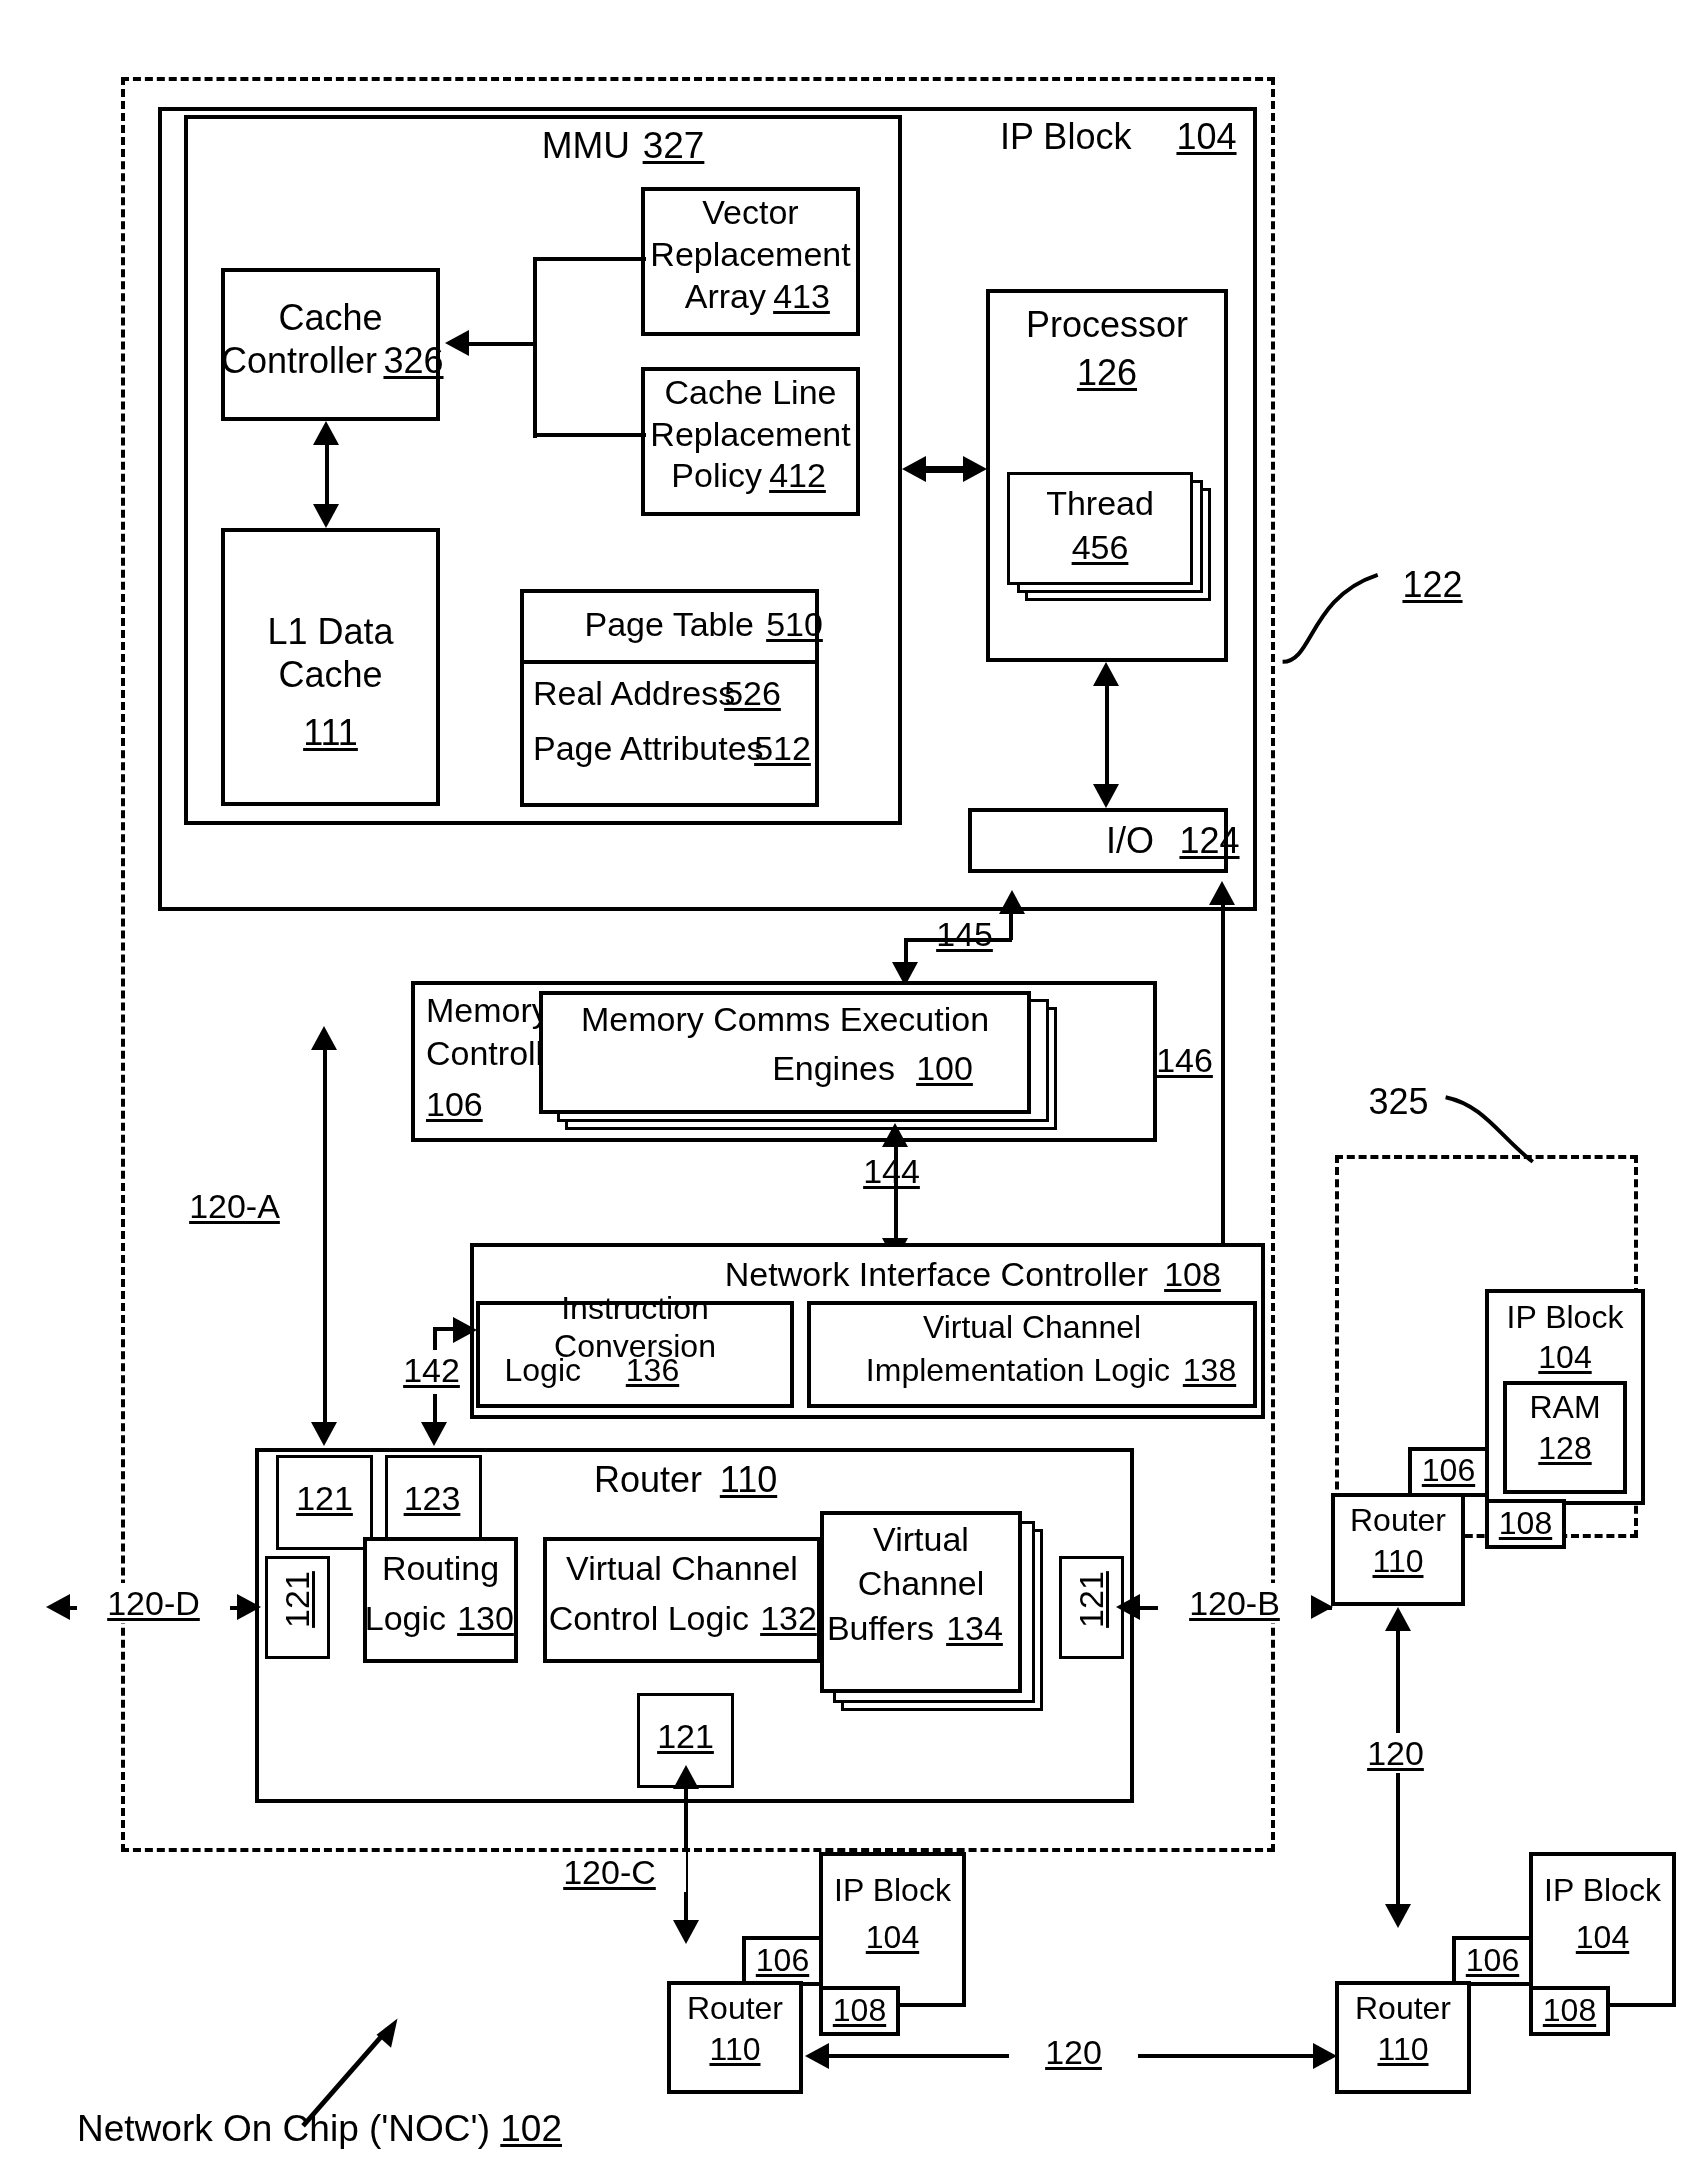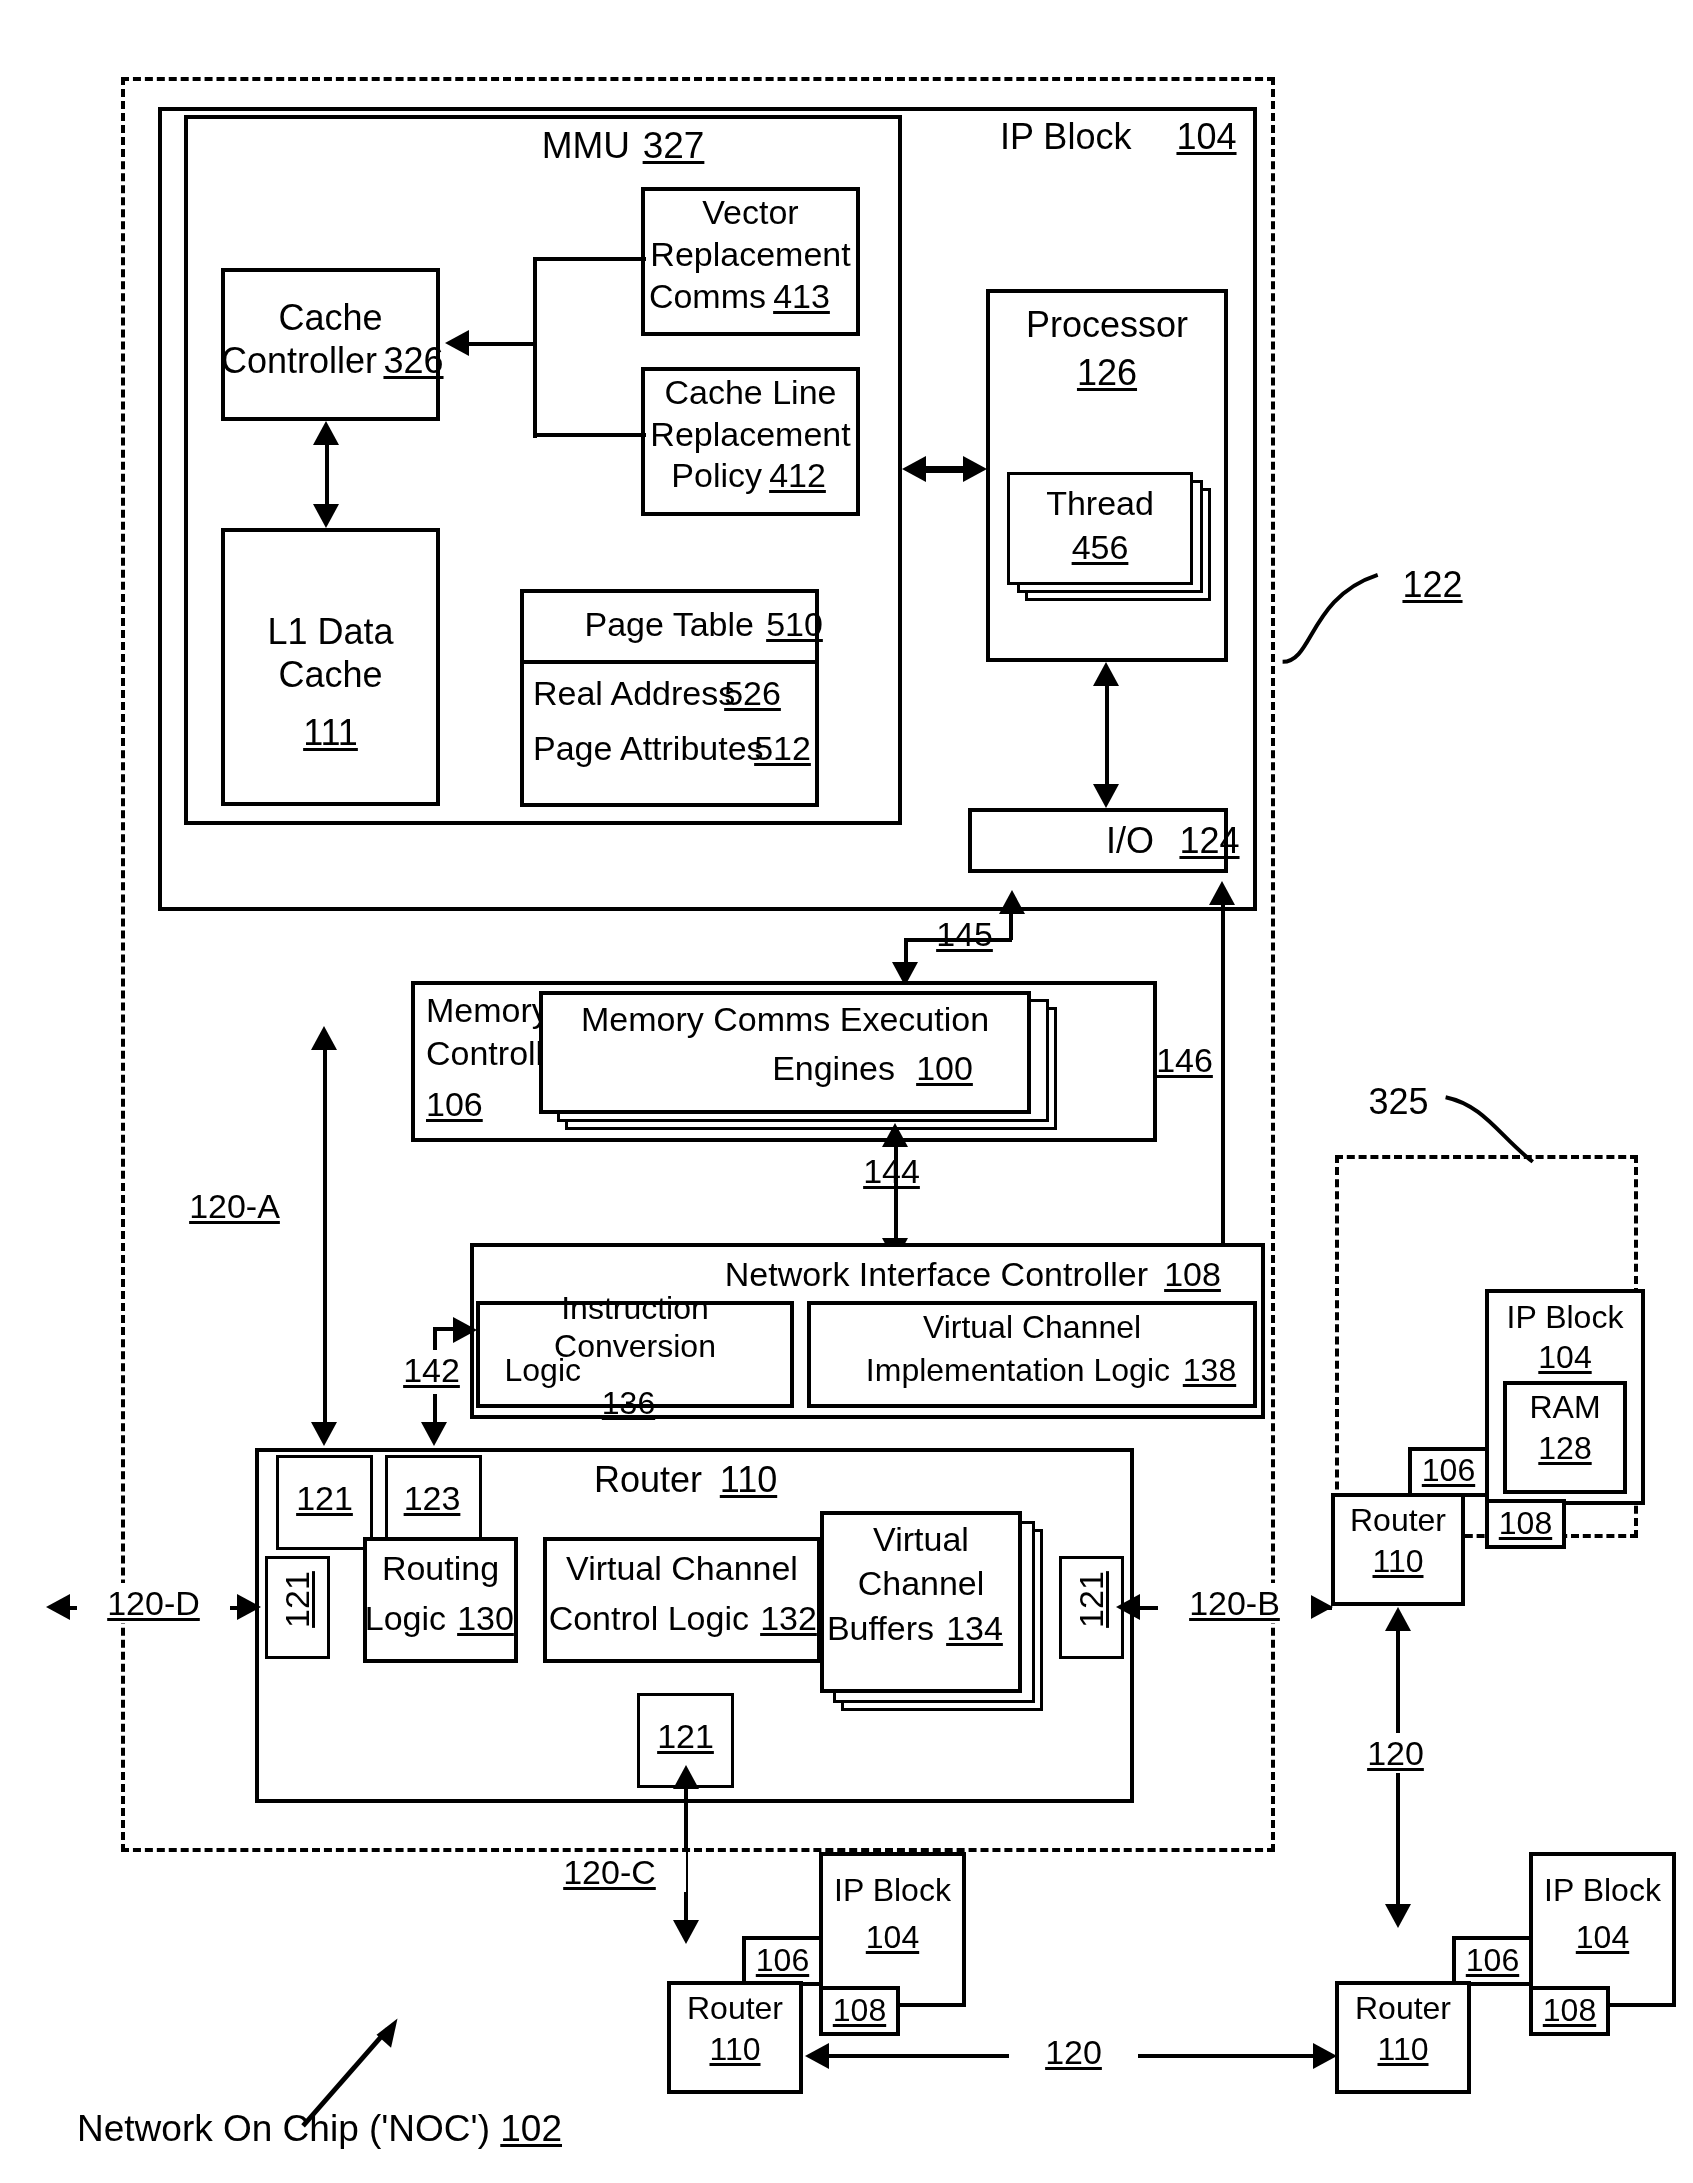--- a/index.html
+++ b/index.html
@@ -84,21 +84,21 @@
   <div class="ah ah-dn" style="left:313px;top:504px;"></div>
 
   <div class="bx bx5" style="left:641px;top:187px;width:219px;height:149px;"></div>
   <div class="lbl f42" style="left:641px;top:194px;width:219px;height:37px;">
     <span>Vector</span>
   </div>
   <div class="lbl f42" style="left:641px;top:236px;width:219px;height:37px;">
     <span>Replacement</span>
   </div>
   <div class="lbl f42" style="left:637px;top:278px;width:129px;height:37px;justify-content:flex-end;">
-    <span>Comms</span>
+    <span>Array</span>
   </div>
   <div class="lbl f42 u" style="left:769px;top:278px;width:65px;height:37px;">
     <span>413</span>
   </div>
 
   <div class="bx bx5" style="left:641px;top:367px;width:219px;height:149px;"></div>
   <div class="lbl f42" style="left:641px;top:374px;width:219px;height:37px;">
     <span>Cache Line</span>
   </div>
   <div class="lbl f42" style="left:641px;top:416px;width:219px;height:37px;">
@@ -227,21 +227,21 @@
     <span>108</span>
   </div>
 
   <div class="bx bx5" style="left:476px;top:1301px;width:318px;height:107px;"></div>
   <div class="lbl f40" style="left:476px;top:1309px;width:318px;height:37px;">
     <span>Instruction Conversion</span>
   </div>
   <div class="lbl f40" style="left:472px;top:1352px;width:109px;height:37px;justify-content:flex-end;">
     <span>Logic</span>
   </div>
-  <div class="lbl f40 u" style="left:592px;top:1352px;width:73px;height:37px;margin-top:33px;">
+  <div class="lbl f40 u" style="left:616px;top:1352px;width:73px;height:37px;">
     <span>136</span>
   </div>
 
   <div class="bx bx5" style="left:807px;top:1301px;width:450px;height:107px;"></div>
   <div class="lbl f40" style="left:807px;top:1309px;width:450px;height:37px;">
     <span>Virtual Channel</span>
   </div>
   <div class="lbl f40" style="left:799px;top:1352px;width:371px;height:37px;justify-content:flex-end;">
     <span>Implementation Logic</span>
   </div>

